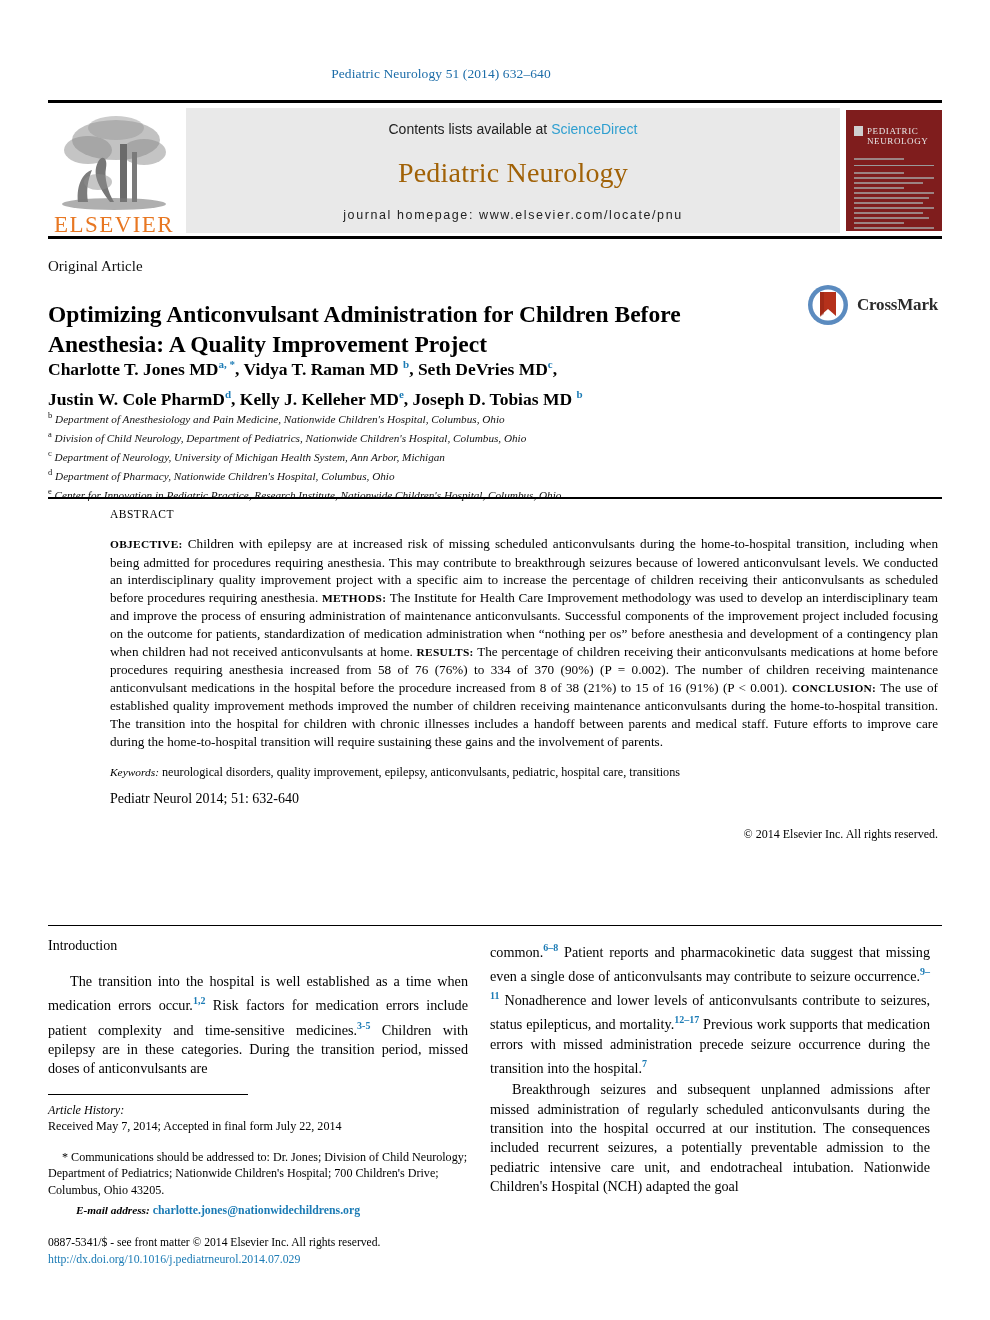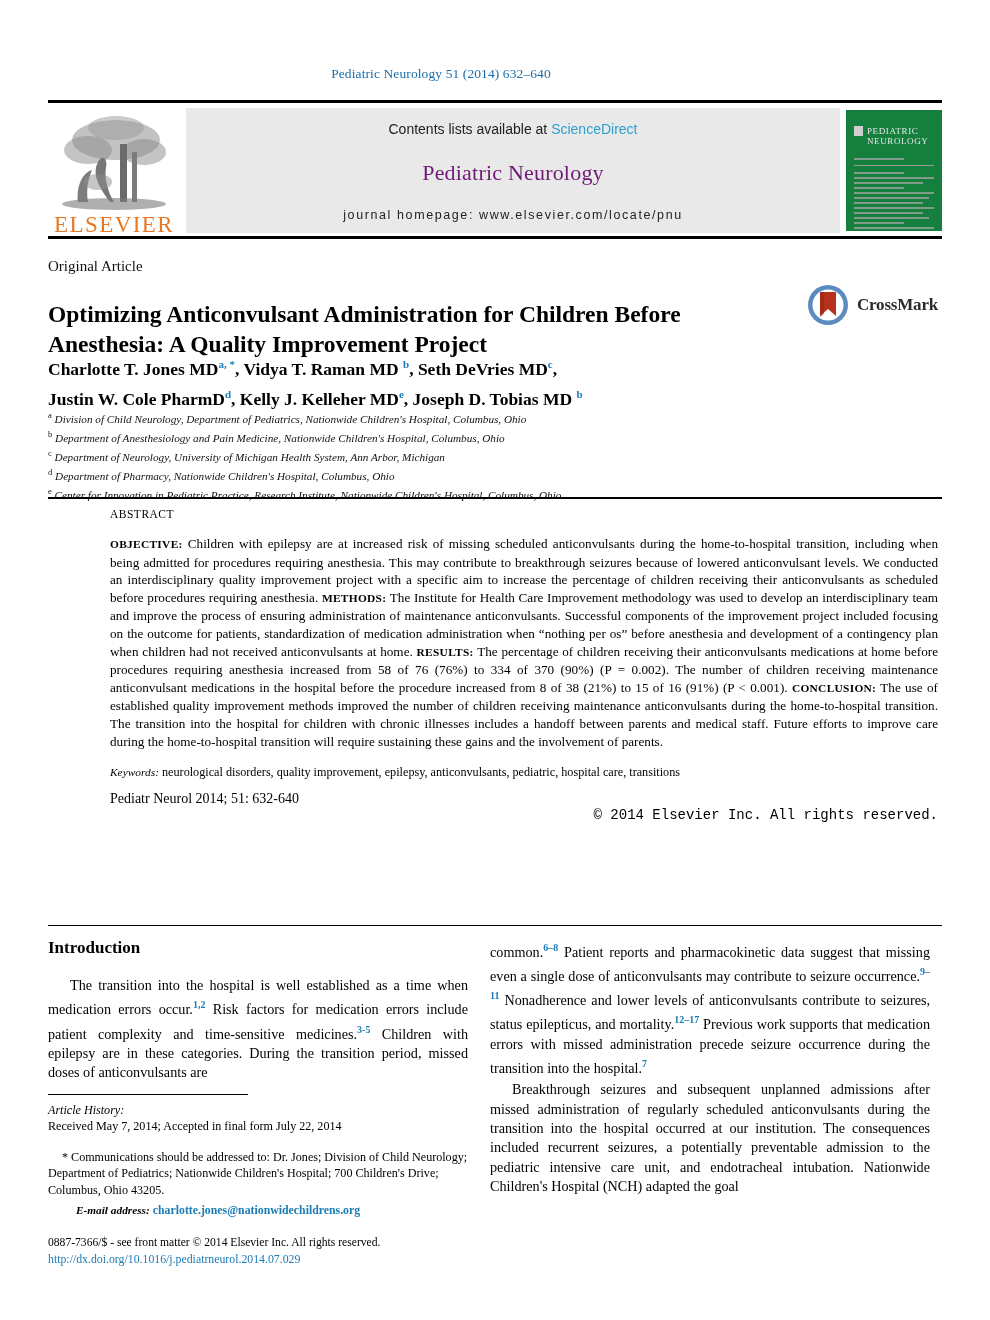--- a/index.html
+++ b/index.html
@@ -81,36 +81,36 @@
     padding: 13px 0 11px 0;
     box-sizing: border-box;
   }
   .contents-line {
     font-size: 14px;
     font-family: "Liberation Sans", sans-serif;
     color: #222;
   }
   .contents-line .sd { color: #2f9fd0; }
   .journal-title {
-    font-size: 22px;
-    font-family: "Liberation Serif", serif;
-    color: #701a75;
+    font-size: 28px;
+    font-family: "Liberation Serif", serif;
+    color: #a16207;
     letter-spacing: 0.2px;
   }
   .homepage-line {
     font-size: 12.5px;
     font-family: "Liberation Sans", sans-serif;
     color: #222;
     letter-spacing: 1.6px;
   }
   .cover-thumb {
     flex: 0 0 96px;
     width: 96px;
     margin: 5px 0 7px 0;
-    background: #15803d;
+    background: #7f1d1d;
     position: relative;
     overflow: hidden;
   }
   .cover-inner { position: absolute; inset: 6px 8px 8px 8px; }
   .cover-title {
     color: #e8e8e8;
     font-family: "Liberation Serif", serif;
     font-size: 9px;
     line-height: 10px;
     letter-spacing: 0.6px;
@@ -185,33 +185,33 @@
   .keywords {
     margin-top: 14px; font-size: 12.2px; line-height: 16px;
     font-family: "Liberation Serif", serif;
   }
   .keywords .kw-lab { font-weight: normal; font-style: italic; font-size: 11.4px; }
   .cite-line {
     margin-top: 11px; text-align: left; font-size: 14px;
     font-family: "Liberation Serif", serif;
   }
   .copy-line {
-    margin-top: 0; text-align: right; font-size: 14px;
-    font-family: Liberation Mono, monospace;
+    margin-top: 20px; text-align: right; font-size: 12px;
+    font-family: Liberation Serif, serif;
   }
 
   
   .col-left {
     position: absolute; top: 938px; left: 48px; width: 420px;
   }
   .col-right {
     position: absolute; top: 938px; left: 490px; width: 440px;
   }
   .sec-head {
-    font-size: 17px; font-weight: bold; font-family: "Liberation Serif", serif;
+    font-size: 14px; font-weight: normal; font-family: "Liberation Serif", serif;
     margin-bottom: 18px;
   }
   .para {
     font-size: 14.2px; line-height: 19.4px; text-align: justify;
     font-family: "Liberation Serif", serif; margin: 0 0 2px 0;
     text-indent: 22px;
   }
   .para.noind { text-indent: 0; }
   .ref { color: #1b7bb5; font-size: 10px; vertical-align: super; font-weight: bold; }
 
@@ -322,22 +322,22 @@
   <div class="authors">
     <span><span>Charlotte T. Jones MD</span><sup>a, *</sup></span>,
     <span><span>Vidya T. Raman MD</span> <sup>b</sup></span>,
     <span><span>Seth DeVries MD</span><sup>c</sup></span>,<br>
     <span><span>Justin W. Cole PharmD</span><sup>d</sup></span>,
     <span><span>Kelly J. Kelleher MD</span><sup>e</sup></span>,
     <span><span>Joseph D. Tobias MD</span> <sup>b</sup></span>
   </div>
 
   <div class="affils">
+    <div><sup>b</sup> <span>Department of Anesthesiology and Pain Medicine, Nationwide Children's Hospital, Columbus, Ohio</span></div>
     <div><sup>a</sup> <span>Division of Child Neurology, Department of Pediatrics, Nationwide Children's Hospital, Columbus, Ohio</span></div>
-    <div><sup>b</sup> <span>Department of Anesthesiology and Pain Medicine, Nationwide Children's Hospital, Columbus, Ohio</span></div>
     <div><sup>c</sup> <span>Department of Neurology, University of Michigan Health System, Ann Arbor, Michigan</span></div>
     <div><sup>d</sup> <span>Department of Pharmacy, Nationwide Children's Hospital, Columbus, Ohio</span></div>
     <div><sup>e</sup> <span>Center for Innovation in Pediatric Practice, Research Institute, Nationwide Children's Hospital, Columbus, Ohio</span></div>
   </div>
 
   <div class="rule-full" style="top:497px;"></div>
   <div class="rule-full" style="top:925px; height:1px;"></div>
   <div class="rule-thin" style="top:497px; left:48px; width:1px; height:0;"></div>
 
   <div class="abstract-block">
@@ -366,16 +366,16 @@
   <div class="footnotes">
     <div class="fn-hist-label">Article History:</div>
     <div>Received May 7, 2014; Accepted in final form July 22, 2014</div>
     <div class="fn-corr fn-indent">* Communications should be addressed to: Dr. Jones; Division of Child Neurology; Department of Pediatrics; Nationwide Children's Hospital; 700 Children's Drive; Columbus, Ohio 43205.</div>
     <div class="email-line" style="text-indent:28px">
       <span class="fn-email-label">E-mail address:</span>
       <span class="fn-email">charlotte.jones@nationwidechildrens.org</span>
     </div>
   </div>
 
-  <div class="issn-line">0887-7366/$ - see front matter © 2014 Elsevier Inc. All rights reserved.</div>
+  <div class="issn-line">0887-5341/$ - see front matter © 2014 Elsevier Inc. All rights reserved.</div>
   <div class="doi-line">http://dx.doi.org/10.1016/j.pediatrneurol.2014.07.029</div>
 
 </div>
 
 </body></html>

